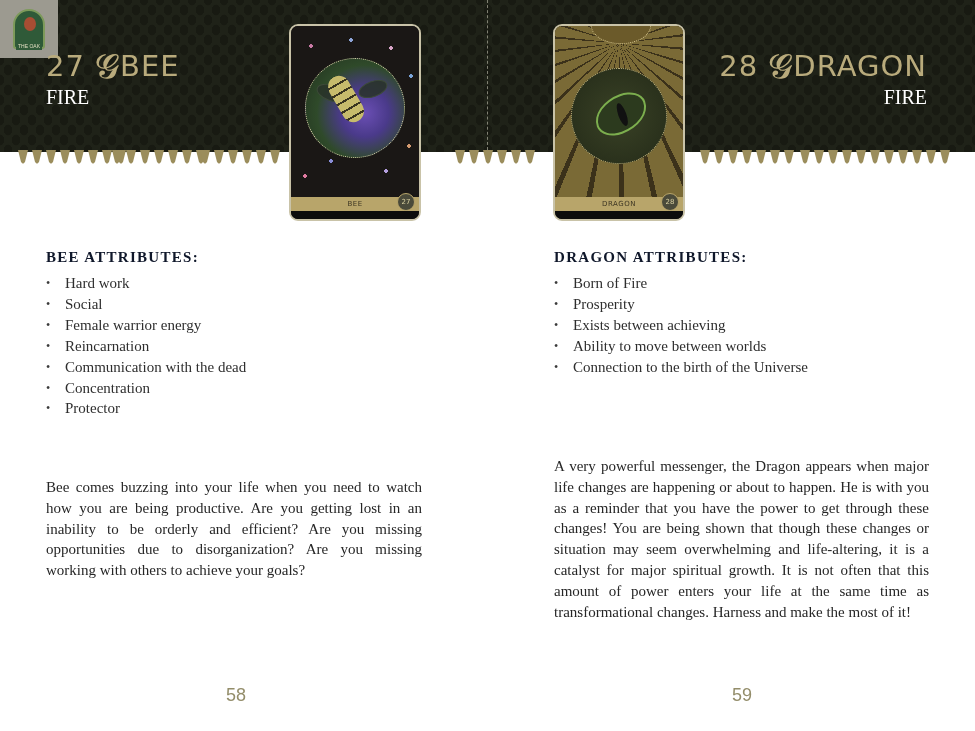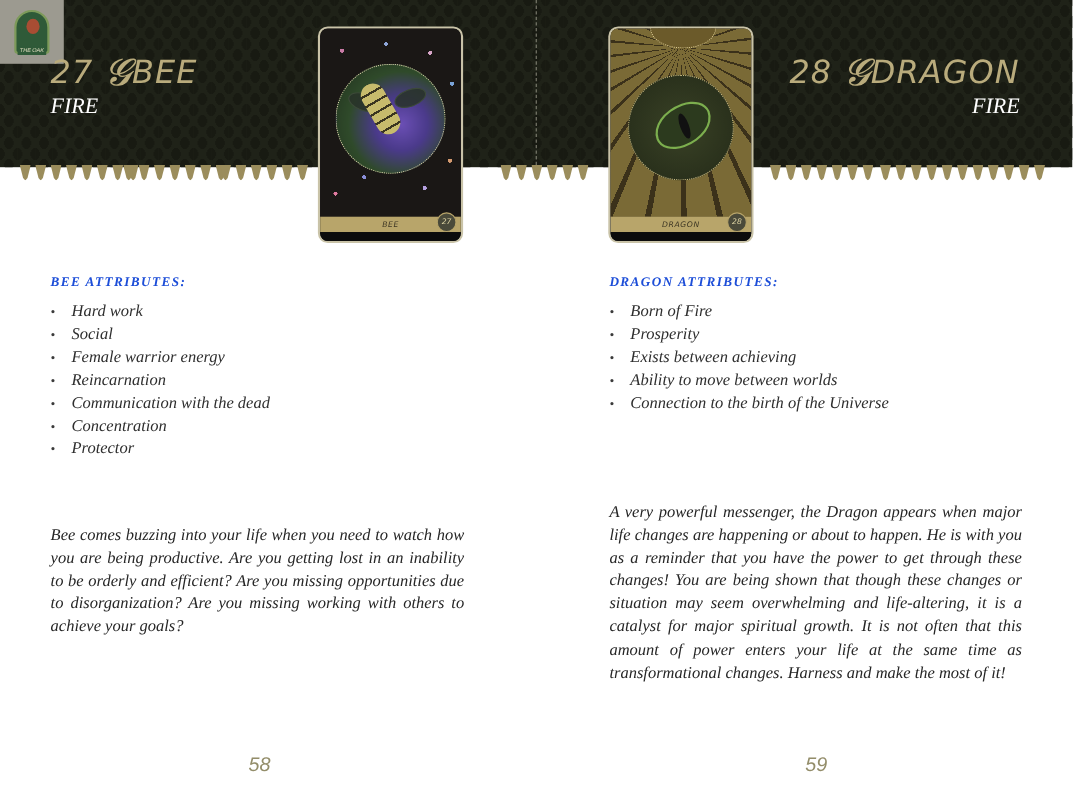--- a/index.html
+++ b/index.html
@@ -1,19 +1,19 @@
 <!DOCTYPE html>
 <html><head>
 <meta charset="utf-8">
 <style>
   * { box-sizing: border-box; margin: 0; padding: 0; }
   html, body { width: 975px; height: 731px; background: #ffffff; overflow: hidden; }
   body { position: relative; font-family: "Liberation Serif", "DejaVu Serif", serif; color: #2b2b2b; }
 
-  .spread { position: absolute; left: 0; top: 0; width: 975px; height: 649px; font-style: italic; }
+  .spread { position: absolute; left: 0; top: 0; width: 975px; height: 649px; }
 
   
   .header-band {
     position: absolute; left: 0; top: 0; width: 975px; height: 152px;
     background-color: #1f2218;
     background-image:
       radial-gradient(ellipse 7px 9px at 50% 50%, #181a12 60%, transparent 62%),
       radial-gradient(ellipse 7px 9px at 0% 0%, #181a12 60%, transparent 62%),
       radial-gradient(ellipse 7px 9px at 100% 0%, #181a12 60%, transparent 62%),
       radial-gradient(ellipse 7px 9px at 0% 100%, #181a12 60%, transparent 62%),
@@ -140,22 +140,22 @@
     border: 2px solid #7cae4e; background: #2c3a1e;
     transform: rotate(-20deg);
   }
   .dragon-pupil {
     position: absolute; left: 22px; top: 6px; width: 8px; height: 24px; border-radius: 50%;
     background: #111;
   }
 
   .section-heading {
     position: absolute; top: 249px;
-    font-family: "Liberation Serif", serif; font-size: 12px; font-weight: bold;
-    letter-spacing: 1.3px; color: #1d4ed8;
+    font-family: "Liberation Serif", serif; font-size: 15px; font-weight: bold;
+    letter-spacing: 1.3px; color: #0f172a;
   }
   .attr-list { position: absolute; top: 273px; list-style: none; }
   .attr-list li {
     font-family: "Liberation Serif", serif; font-size: 15px; line-height: 20.9px; color: #2e2e2e;
     position: relative; padding-left: 19px;
   }
   .attr-list li::before {
     content: "•"; position: absolute; left: 0; top: 0; font-size: 12px; color: #3a3a3a;
   }
 

